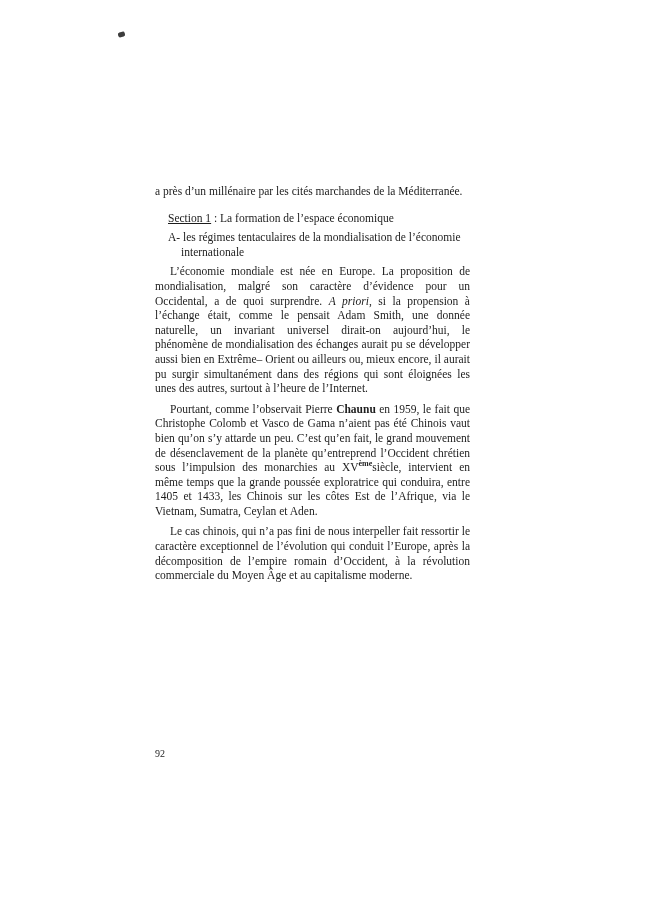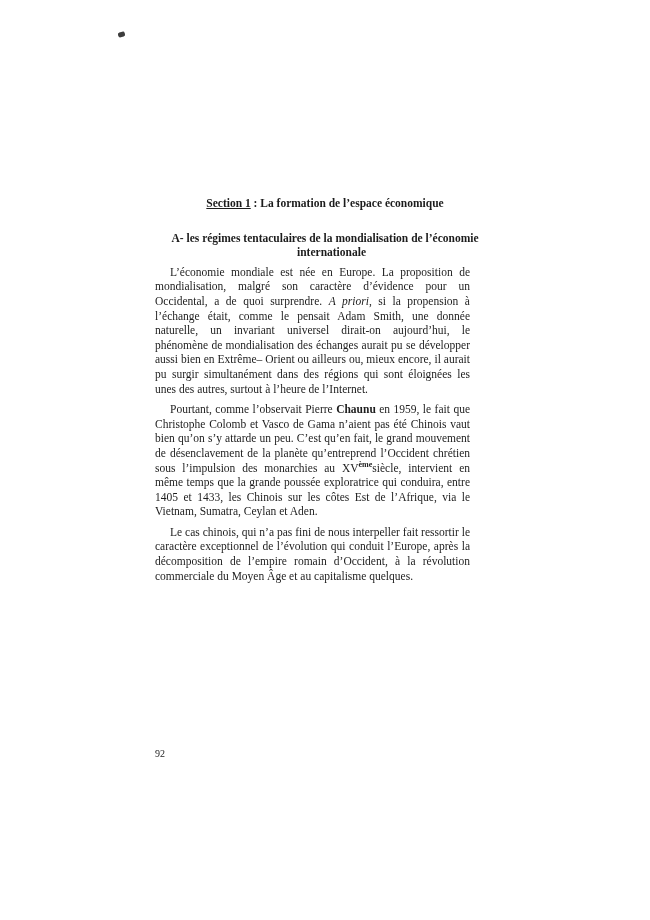--- a/index.html
+++ b/index.html
@@ -25,25 +25,25 @@
   }
   .text-block {
     position: absolute;
     left: 155px; top: 184px;
     width: 327px;
     font-size: 11.5px;
     line-height: 14.6px;
     text-align: justify;
   }
   .intro { margin: 0; }
-  .heading { font-weight: bold; text-align: center; }
+  .heading { font-weight: normal; text-align: left; }
   .section-heading { margin: 12px 0 0 13px; }
   .section-underline { text-decoration: underline; }
   .subsection-heading {
-    margin: 20px 0 5px 13px;
+    margin: 5px 0 5px 13px;
     padding-left: 13px;
     text-indent: -13px;
   }
   .para {
     margin: 0 12px 6px 0;
     text-indent: 15px;
   }
   .para sup { font-size: 8px; line-height: 0; font-weight: bold; }
   .page-number {
     position: absolute;
@@ -51,26 +51,27 @@
     font-size: 10px;
   }
 </style>
 </head>
 <body>
 
 <div class="page">
   <div class="artifact"></div>
 
   <div class="text-block">
+    <p class="intro">a près d’un millénaire par les cités marchandes de la Méditerranée.</p>
 
     <p class="heading section-heading"><span class="section-underline">Section 1</span><span> : La formation de l’espace économique</span></p>
 
     <p class="heading subsection-heading">A- les régimes tentaculaires de la mondialisation de l’économie internationale</p>
 
     <div id="body-paragraphs">
         <p class="para"><span>L’économie mondiale est née en Europe. La proposition de mondialisation, malgré son caractère d’évidence pour un Occidental, a de quoi surprendre. </span><em>A priori</em><span>, si la propension à l’échange était, comme le pensait Adam Smith, une donnée naturelle, un invariant universel dirait-on aujourd’hui, le phénomène de mondialisation des échanges aurait pu se développer aussi bien en Extrême– Orient ou ailleurs ou, mieux encore, il aurait pu surgir simultanément dans des régions qui sont éloignées les unes des autres, surtout à l’heure de l’Internet.</span></p>
         <p class="para"><span>Pourtant, comme l’observait Pierre </span><strong>Chaunu</strong><span> en 1959, le fait que Christophe Colomb et Vasco de Gama n’aient pas été Chinois vaut bien qu’on s’y attarde un peu. C’est qu’en fait, le grand mouvement de désenclavement de la planète qu’entreprend l’Occident chrétien sous l’impulsion des monarchies au XV</span><sup>ème</sup><span>siècle, intervient en même temps que la grande poussée exploratrice qui conduira, entre 1405 et 1433, les Chinois sur les côtes Est de l’Afrique, via le Vietnam, Sumatra, Ceylan et Aden.</span></p>
-        <p class="para"><span>Le cas chinois, qui n’a pas fini de nous interpeller fait ressortir le caractère exceptionnel de l’évolution qui conduit l’Europe, après la décomposition de l’empire romain d’Occident, à la révolution commerciale du Moyen Âge et au capitalisme quelques.</span></p>
+        <p class="para"><span>Le cas chinois, qui n’a pas fini de nous interpeller fait ressortir le caractère exceptionnel de l’évolution qui conduit l’Europe, après la décomposition de l’empire romain d’Occident, à la révolution commerciale du Moyen Âge et au capitalisme moderne.</span></p>
       </div>
   </div>
 
   <div class="page-number">92</div>
 </div>
 
 </body></html>

